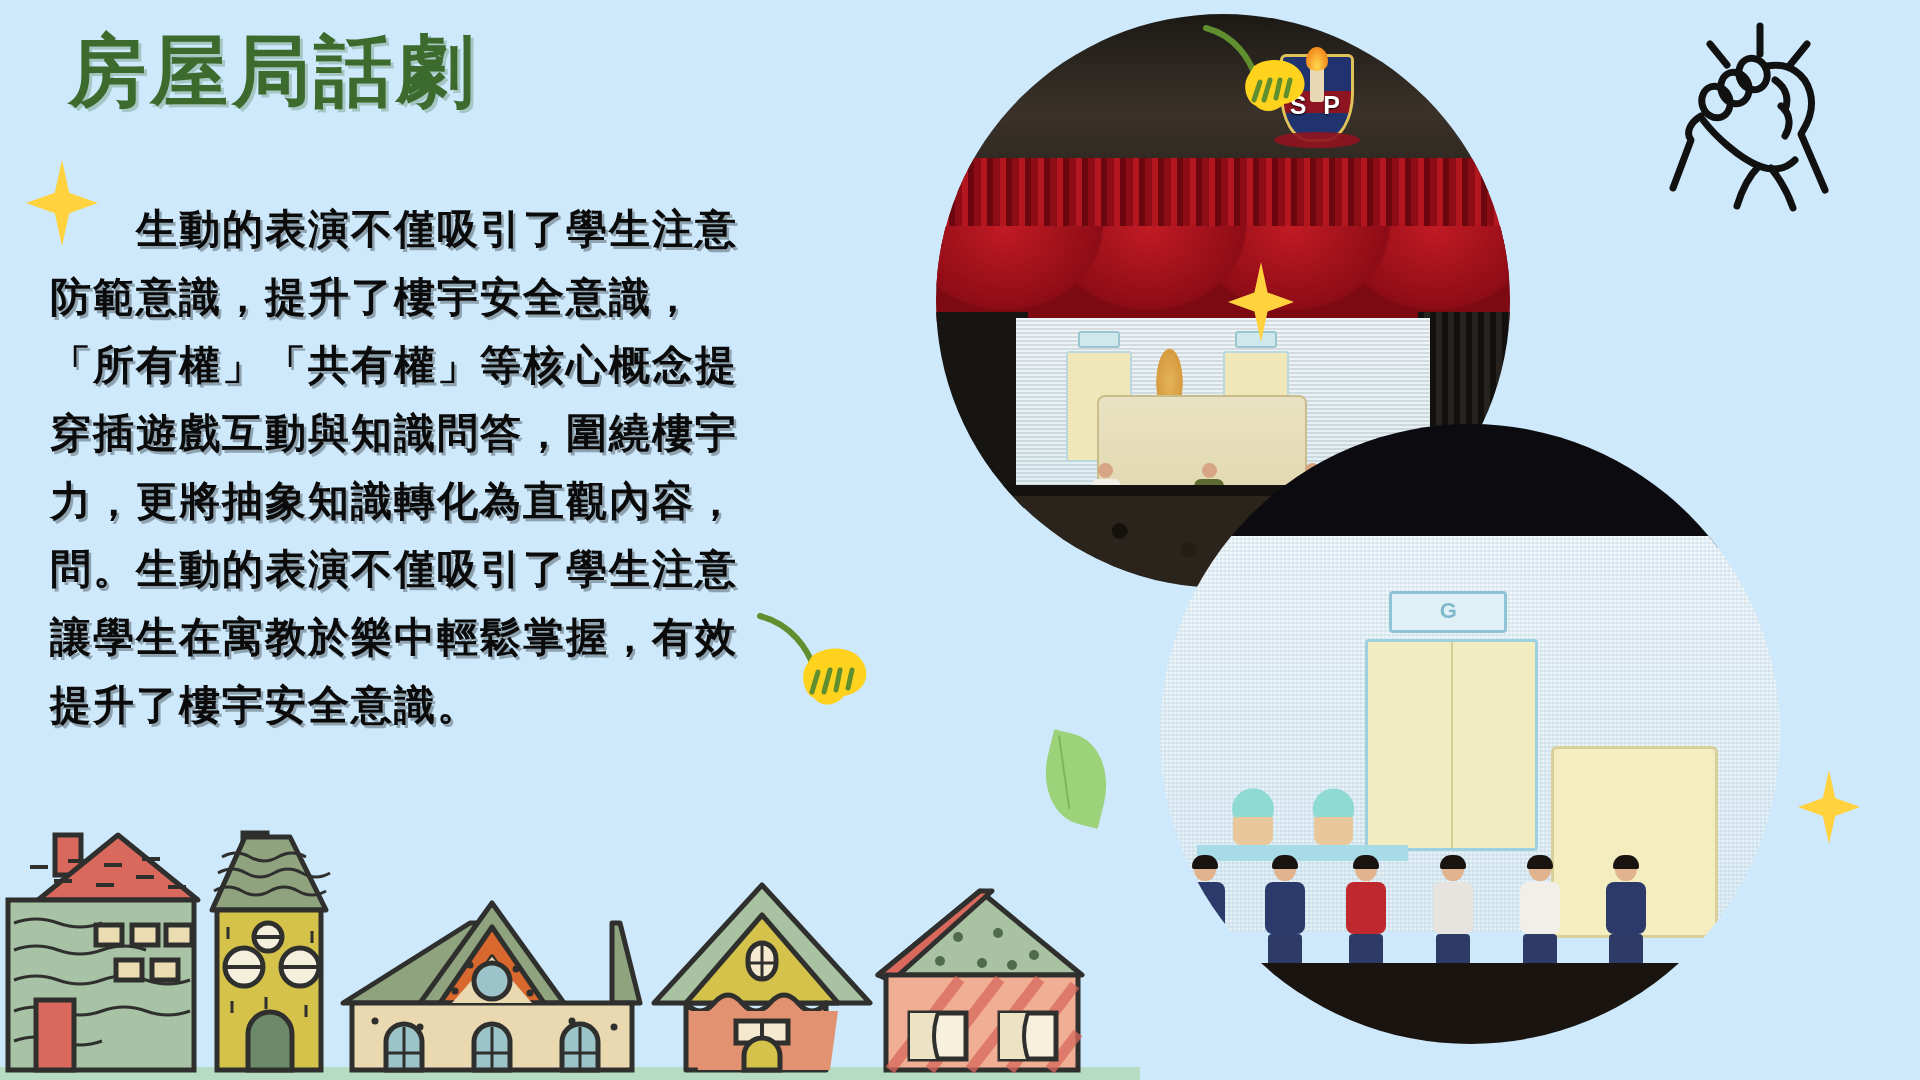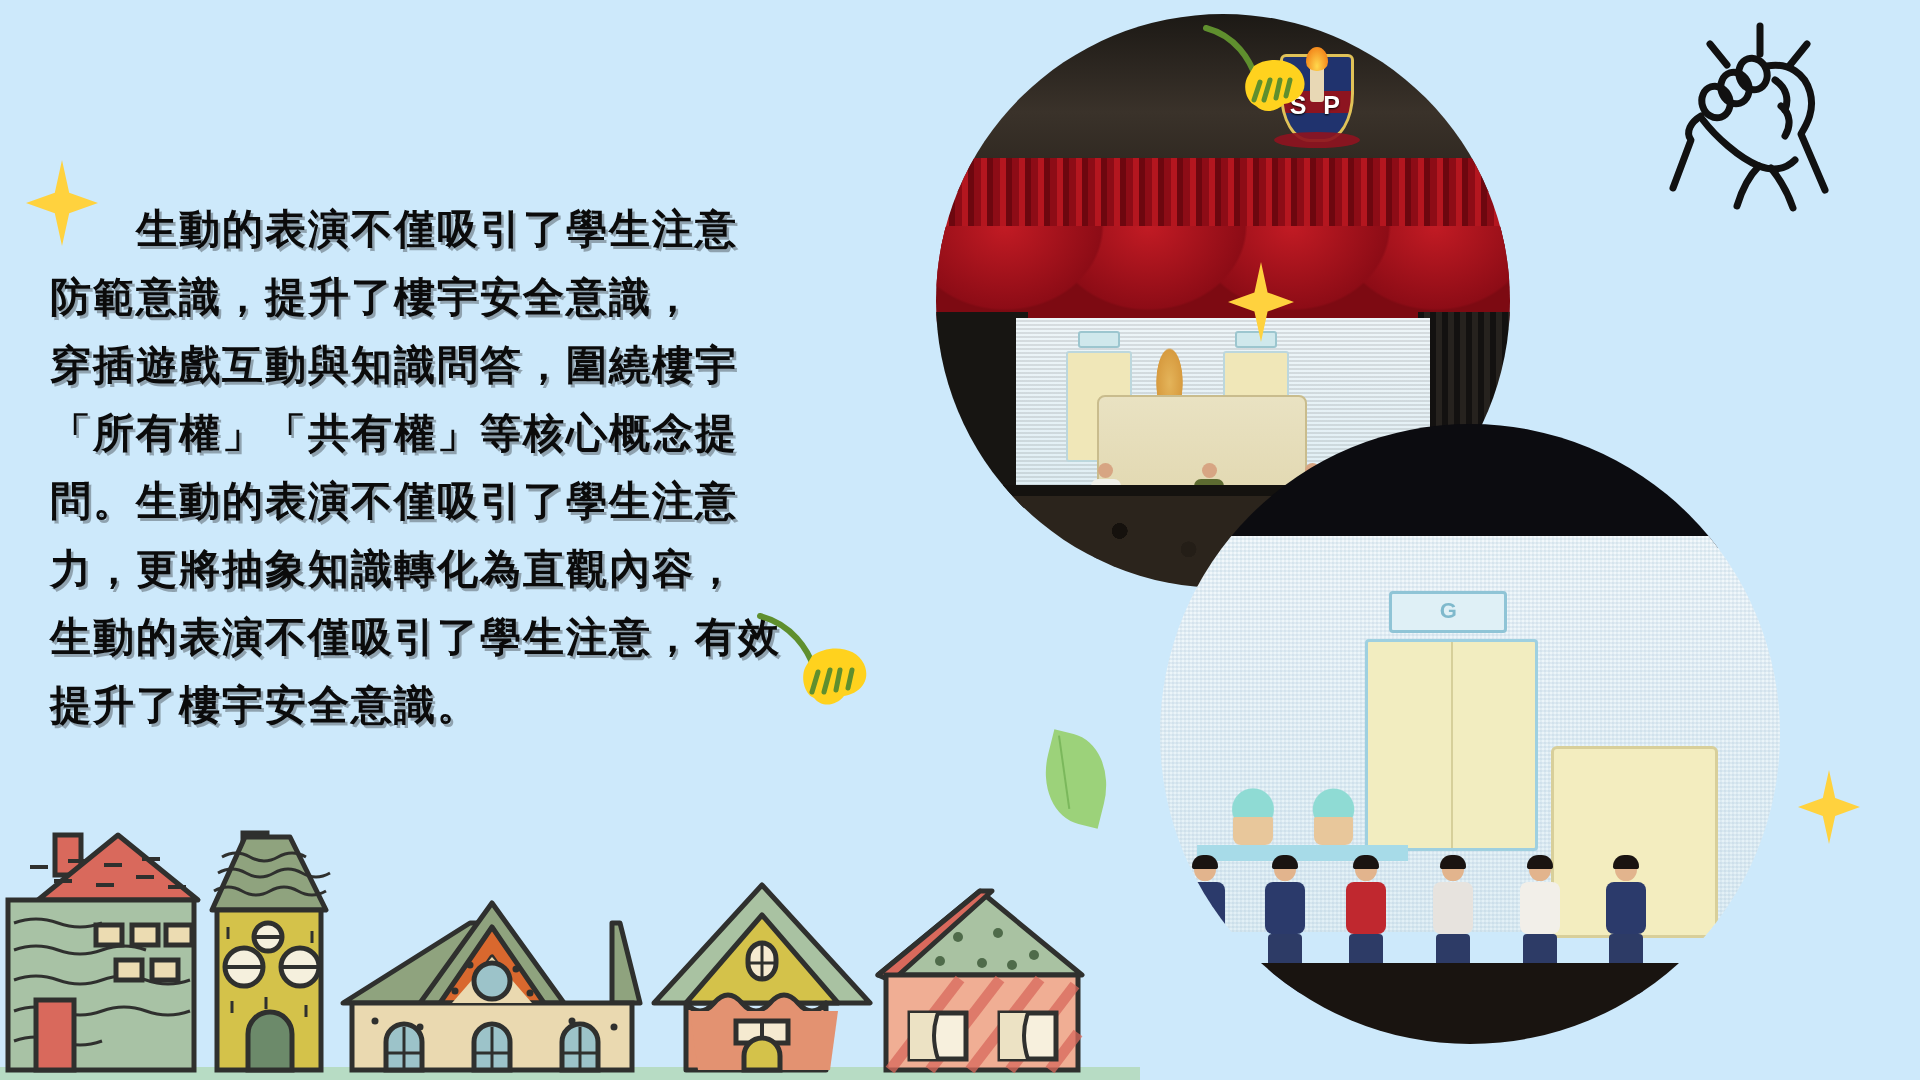--- a/index.html
+++ b/index.html
@@ -163,29 +163,30 @@
   #handshake{left:1655px;top:18px;width:210px;height:200px;}
 
   
   #houses{position:absolute;left:0;bottom:0;width:1140px;height:265px;}
 </style>
 </head>
 <body>
 
 <div class="stage">
 
+  <div id="title">房屋局話劇</div>
 
   <div id="body-text">
     <span class="ln">　　生動的表演不僅吸引了學生注意</span>
     <span class="ln">防範意識，提升了樓宇安全意識，</span>
+    <span class="ln">「所有權」「共有權」等核心概念提</span>
     <span class="ln">穿插遊戲互動與知識問答，圍繞樓宇</span>
-    <span class="ln">「所有權」「共有權」等核心概念提</span>
+    <span class="ln">力，更將抽象知識轉化為直觀內容，</span>
     <span class="ln">問。生動的表演不僅吸引了學生注意</span>
-    <span class="ln">力，更將抽象知識轉化為直觀內容，</span>
-    <span class="ln">生動的表演不僅吸引了學生注意，有效</span>
+    <span class="ln">讓學生在寓教於樂中輕鬆掌握，有效</span>
     <span class="ln">提升了樓宇安全意識。</span>
   </div>
 
   <div class="photo" id="photo-stage">
     <div class="ph-inner">
       <div class="hall-ceiling"></div>
       <div class="crest">
         <div class="shield"></div>
         <div class="torch"></div>
         <div class="flame"></div>

